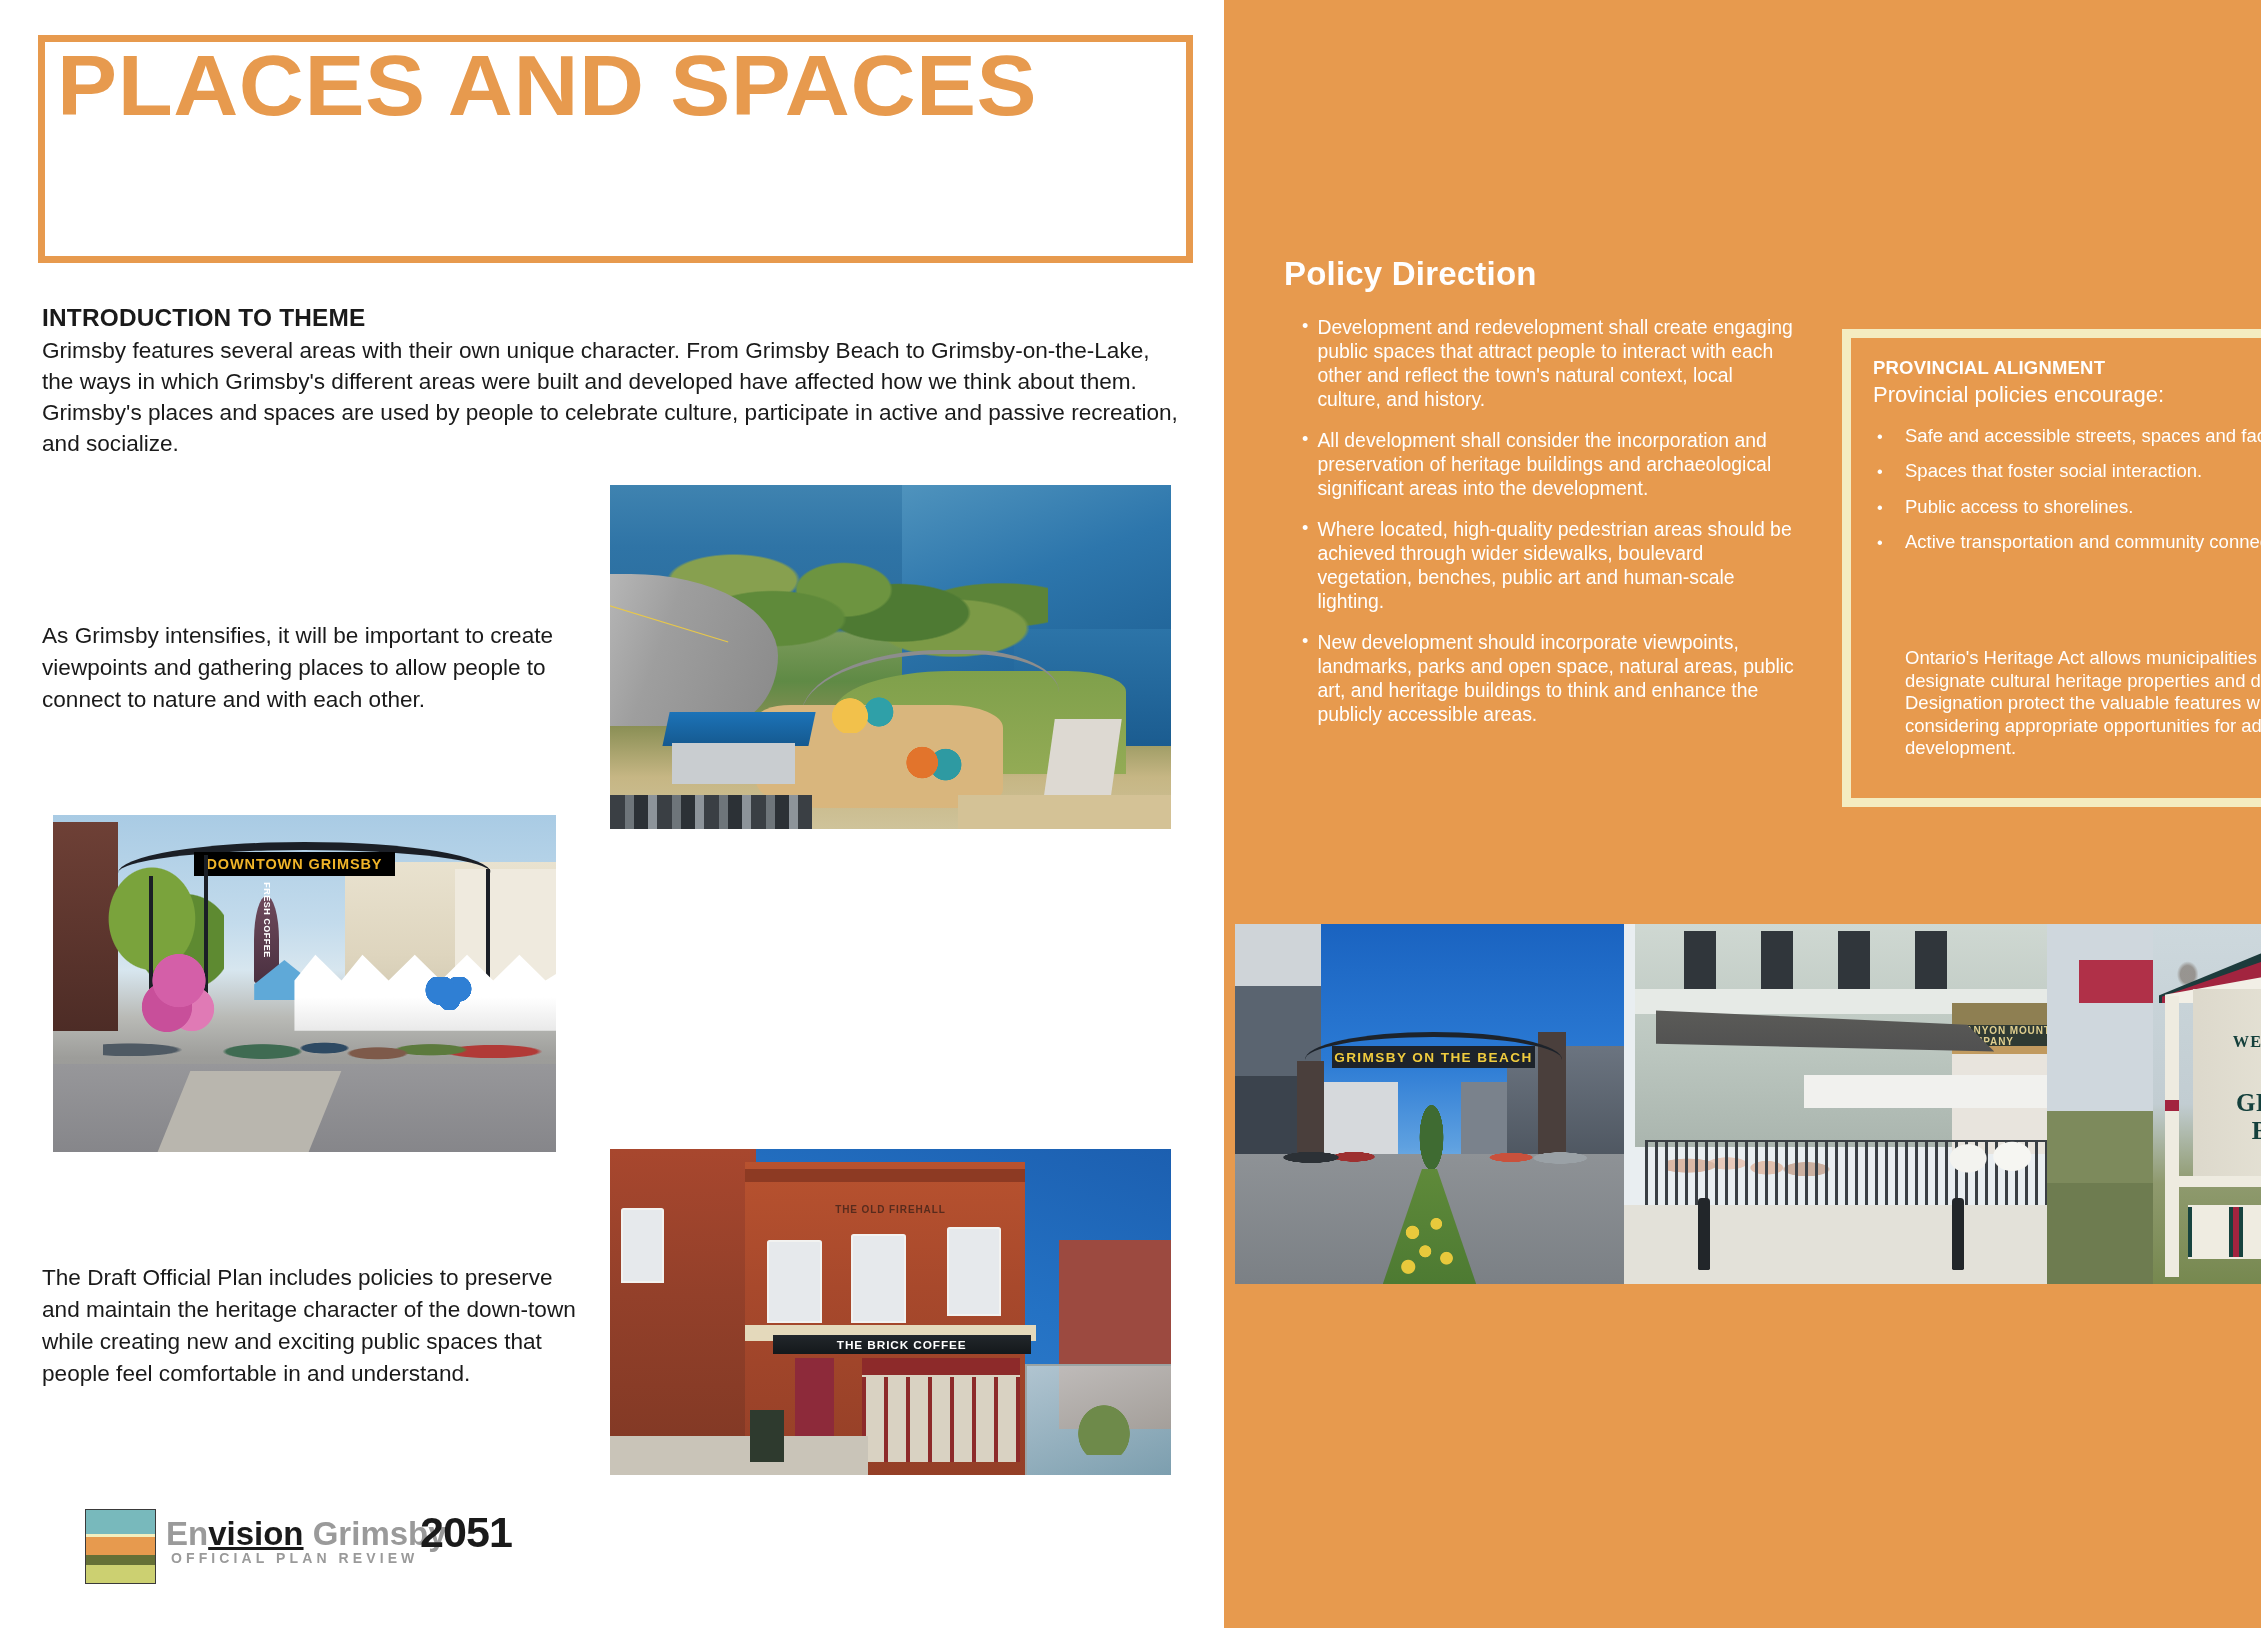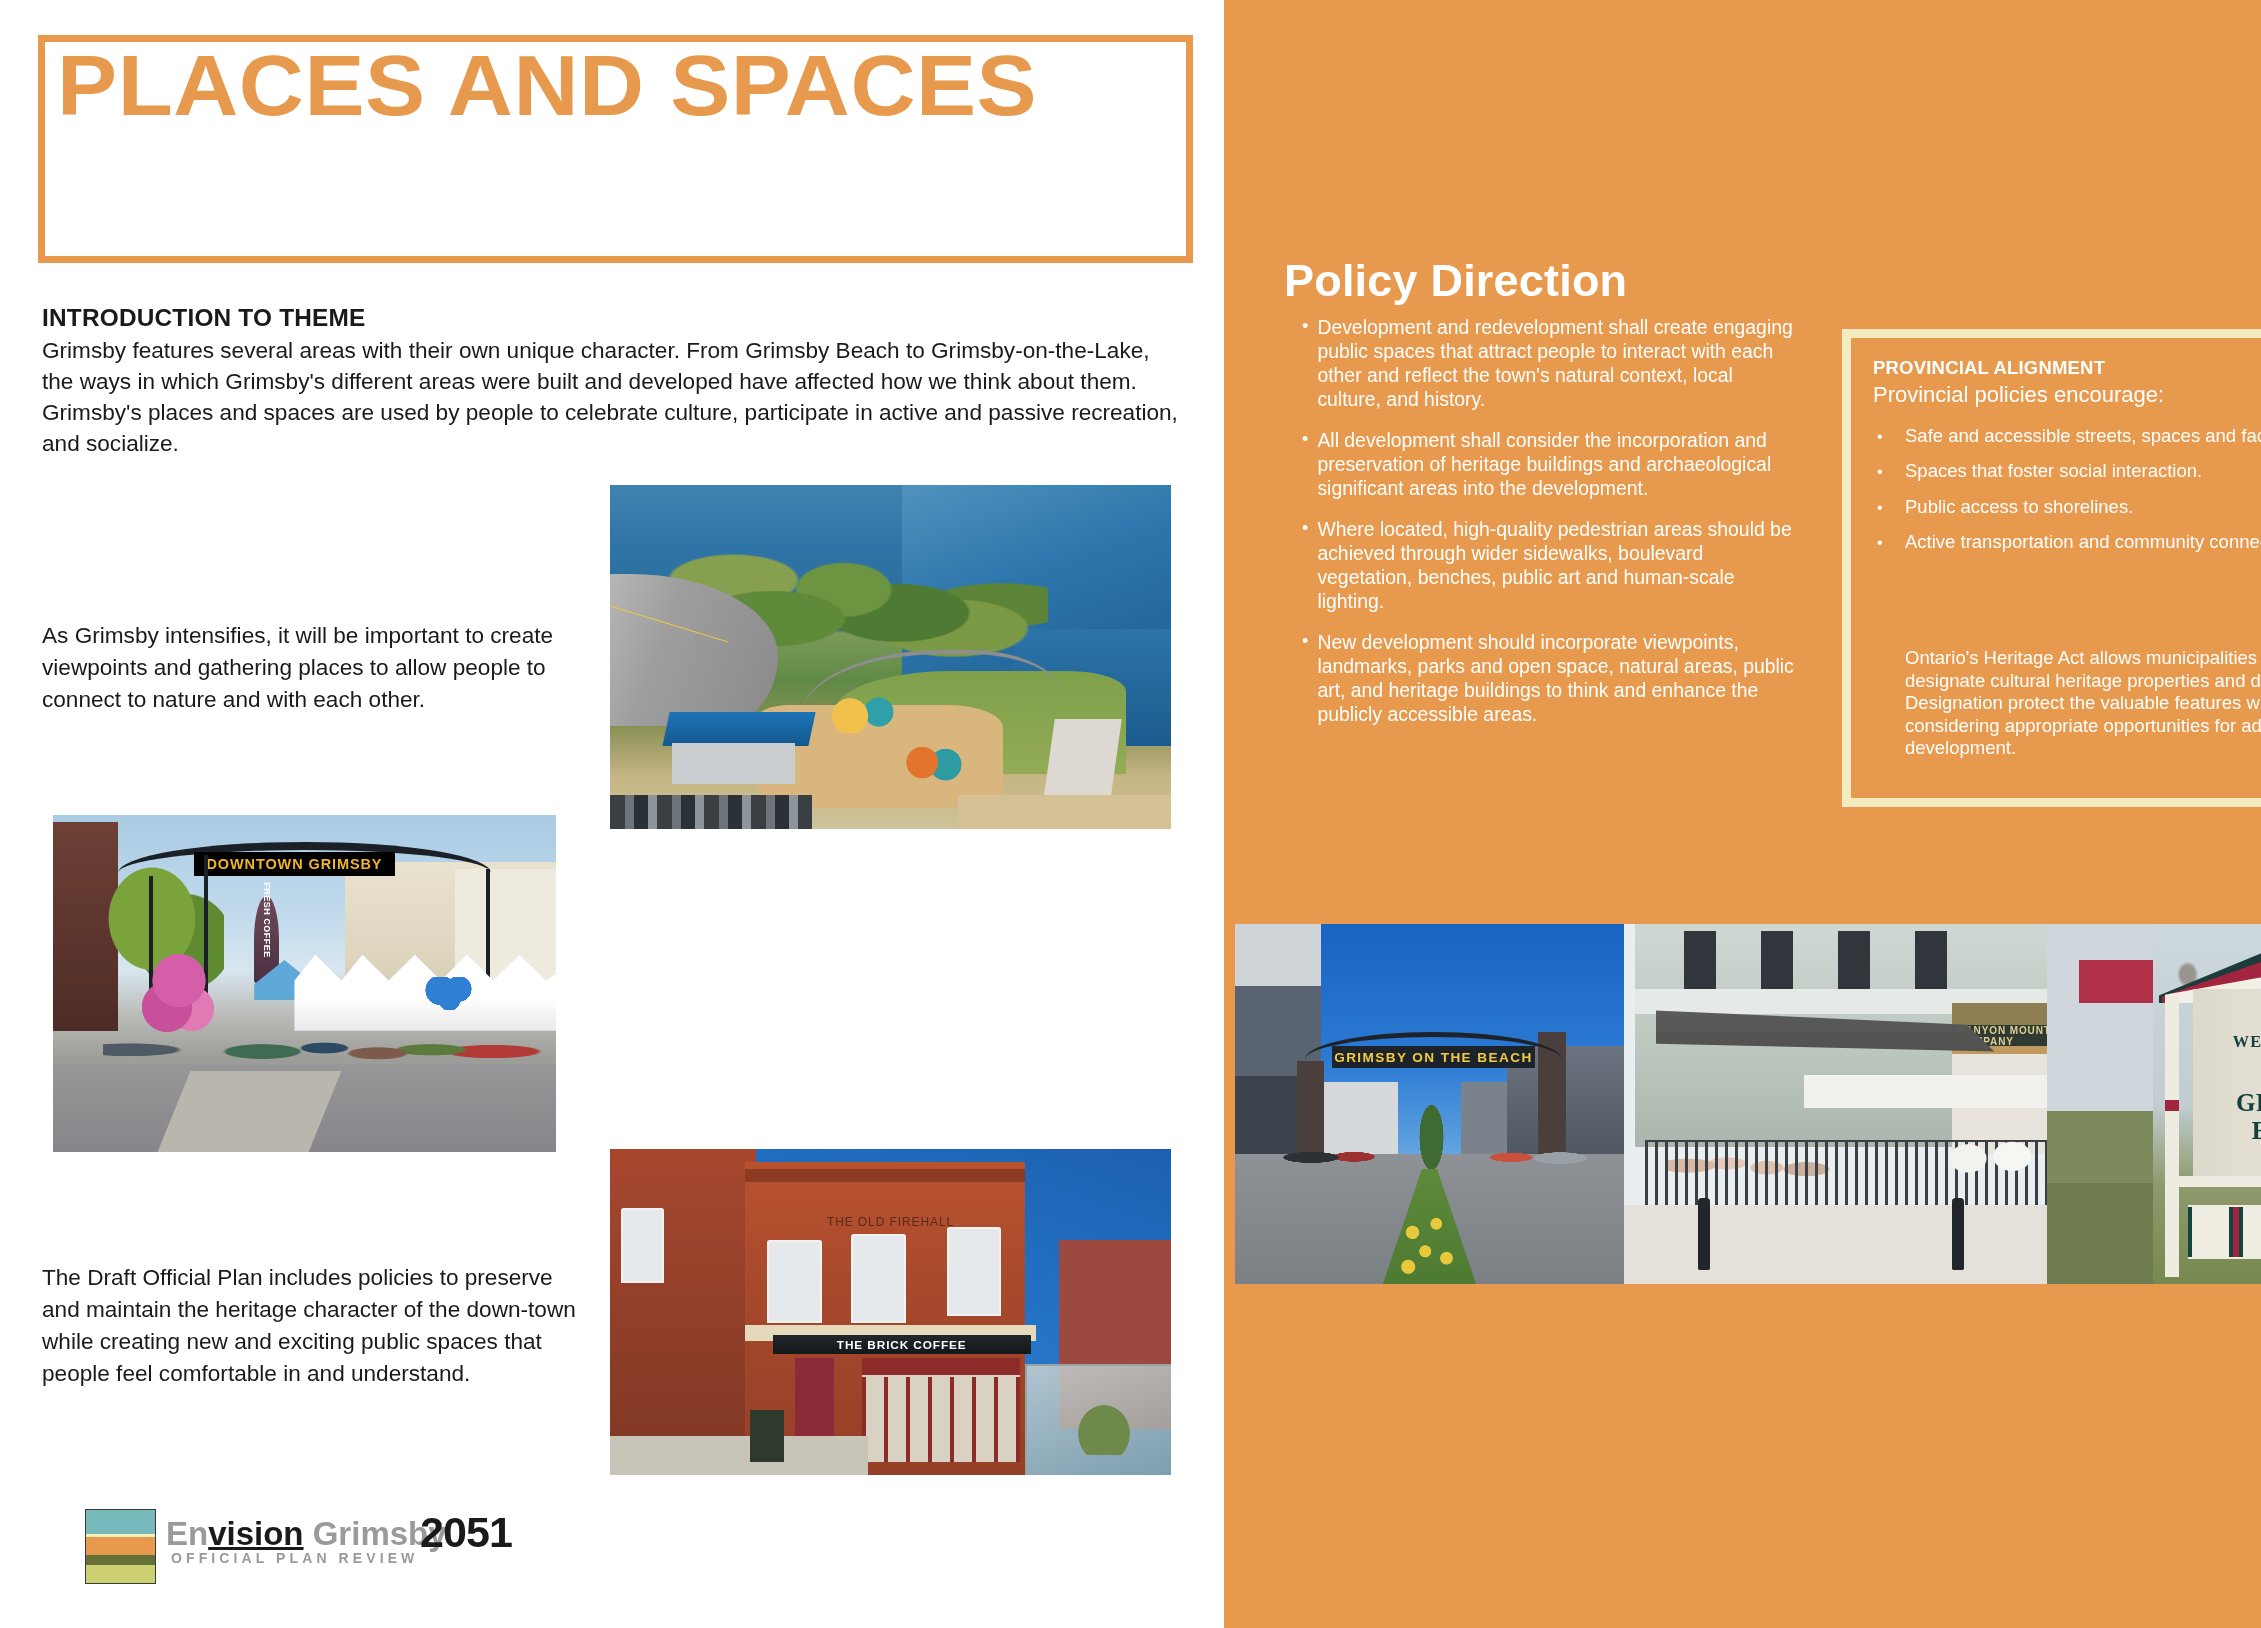--- a/index.html
+++ b/index.html
@@ -138,21 +138,21 @@
 
   
   .ph-firehall{left:610px;top:1149px;width:561px;height:326px;}
   .fh-sky{position:absolute;inset:0;background:linear-gradient(200deg,#1c5fb0 0%,#2472c4 40%,#3b86d1 100%);}
   .fh-bL{position:absolute;left:0;top:0;width:26%;height:100%;
     background:linear-gradient(180deg,#a8472e 0%,#93402a 45%,#7f3824 100%);}
   .fh-bM{position:absolute;left:24%;top:4%;width:50%;height:96%;
     background:linear-gradient(180deg,#b8522f 0%,#a8492c 40%,#943f27 100%);}
   .fh-cornice{position:absolute;left:24%;top:6%;width:50%;height:4%;background:#8d3a23;}
   .fh-name{position:absolute;left:30%;top:17%;width:40%;text-align:center;
-    color:#3a2018;font-size:12px;font-weight:normal;letter-spacing:0.9px;opacity:.75;margin-top:11px;}
+    color:#3a2018;font-size:10px;font-weight:bold;letter-spacing:0.9px;opacity:.75;}
   .fh-win{position:absolute;background:#e6e9ec;border:2.7px solid #f2f2f0;border-radius:2.7px 2.7px 0 0;}
   .fh-canopy{position:absolute;left:24%;top:54%;width:52%;height:5%;background:#e4d9bb;}
   .fh-sign{position:absolute;left:29%;top:57%;width:46%;height:6%;
     background:linear-gradient(180deg,#22272b,#14181b);display:flex;align-items:center;justify-content:center;}
   .fh-sign span{color:#fff;font-size:11.8px;font-weight:bold;letter-spacing:0.9px;}
   .fh-door{position:absolute;left:33%;top:64%;width:7%;height:30%;background:#8d2a3a;}
   .fh-garage{position:absolute;left:45%;top:64%;width:28%;height:32%;
     background:linear-gradient(180deg,#8d2a2a 0 16%,#d9d2c2 16% 100%);}
   .fh-garagebars{position:absolute;left:45%;top:70%;width:28%;height:26%;
     background:repeating-linear-gradient(90deg,#8d2a2a 0 4.5px,#d9d2c2 4.5px 22px);}
@@ -162,21 +162,21 @@
   .fh-plant{position:absolute;left:80%;top:72%;width:16%;height:22%;
     background:radial-gradient(ellipse at 50% 70%,#6e8a4a 0 40%,transparent 41%);}
   .fh-walk{position:absolute;left:0;top:88%;width:46%;height:12%;background:#c9c4b8;}
   .fh-board{position:absolute;left:25%;top:80%;width:6%;height:16%;background:#2e3a2e;}
 
   
   .right-panel{position:absolute;left:1224px;top:0;width:1218px;height:1628px;background:#e79a4e;}
 
   .policy-title{
     position:absolute;left:1284px;top:255px;
-    font-size:45px;font-weight:bold;color:#ffffff;letter-spacing:0.2px;
+    font-size:33px;font-weight:bold;color:#ffffff;letter-spacing:0.2px;
   }
 
   .policy-list{position:absolute;left:1302px;top:315px;width:493px;}
   .policy-item{display:flex;margin-bottom:17px;}
   .policy-bullet{color:#ffffff;font-size:18px;line-height:23.5px;width:15.4px;flex:0 0 15.4px;}
   .policy-text{color:#ffffff;font-size:19.4px;line-height:24px;}
 
   .prov-box{
     position:absolute;left:1842px;top:329px;width:501px;height:478px;
     border:9px solid #f4ecc0;background:#e79a4e;box-sizing:border-box;

